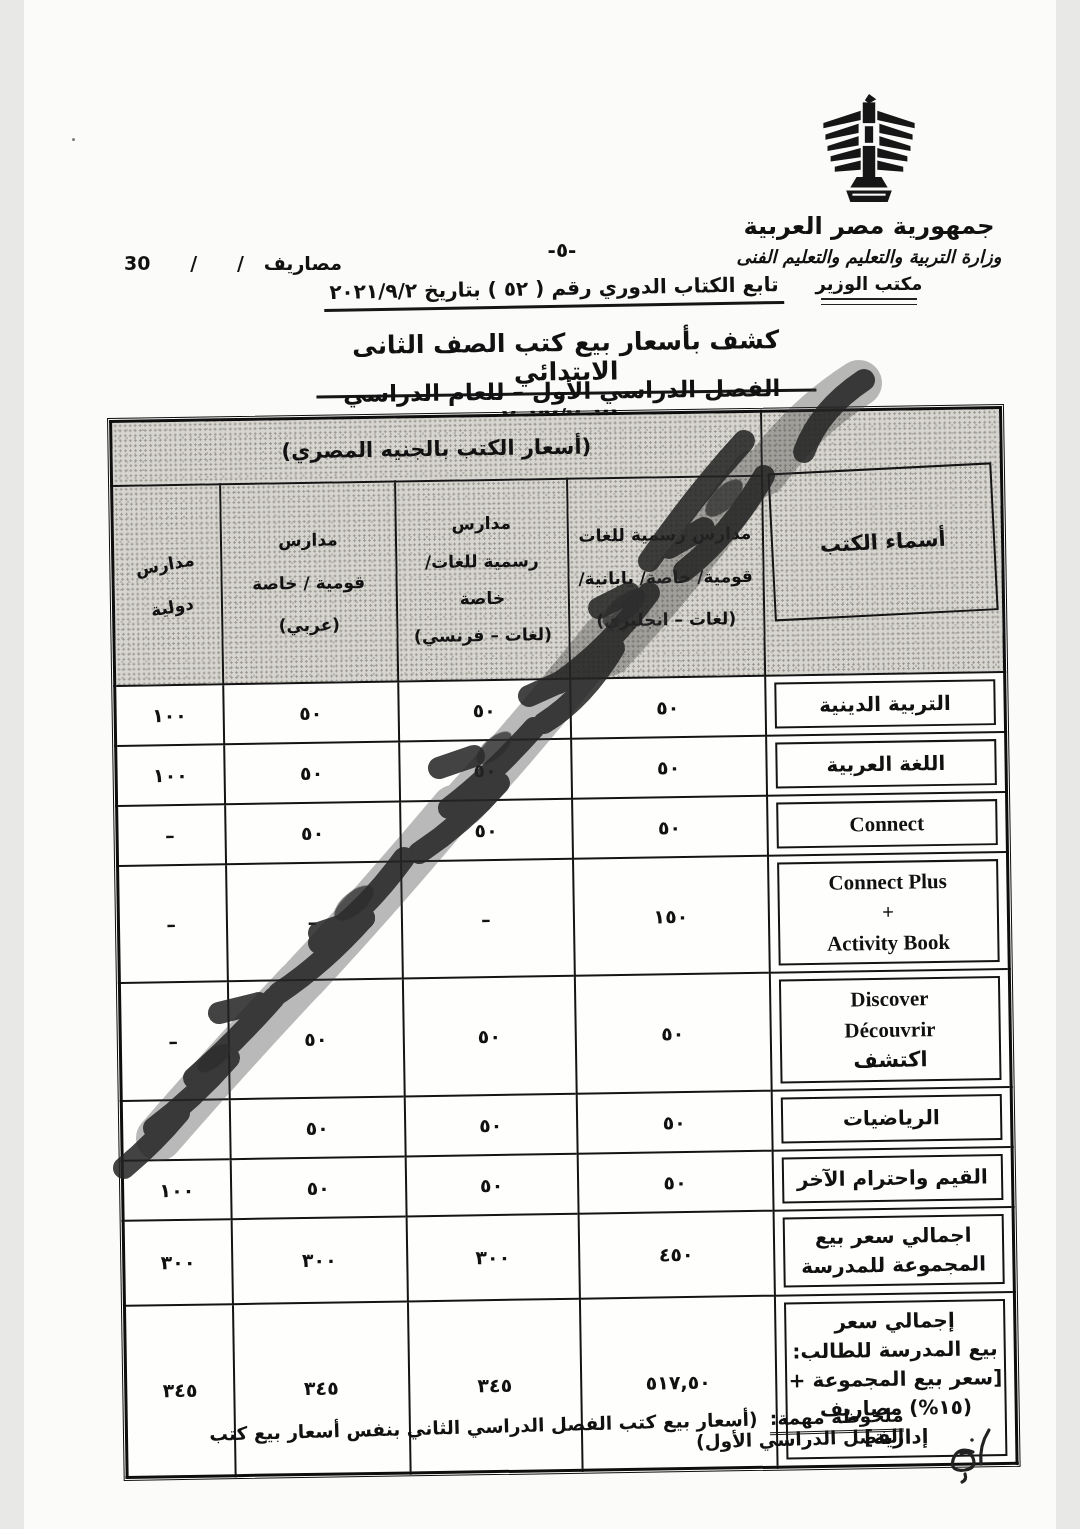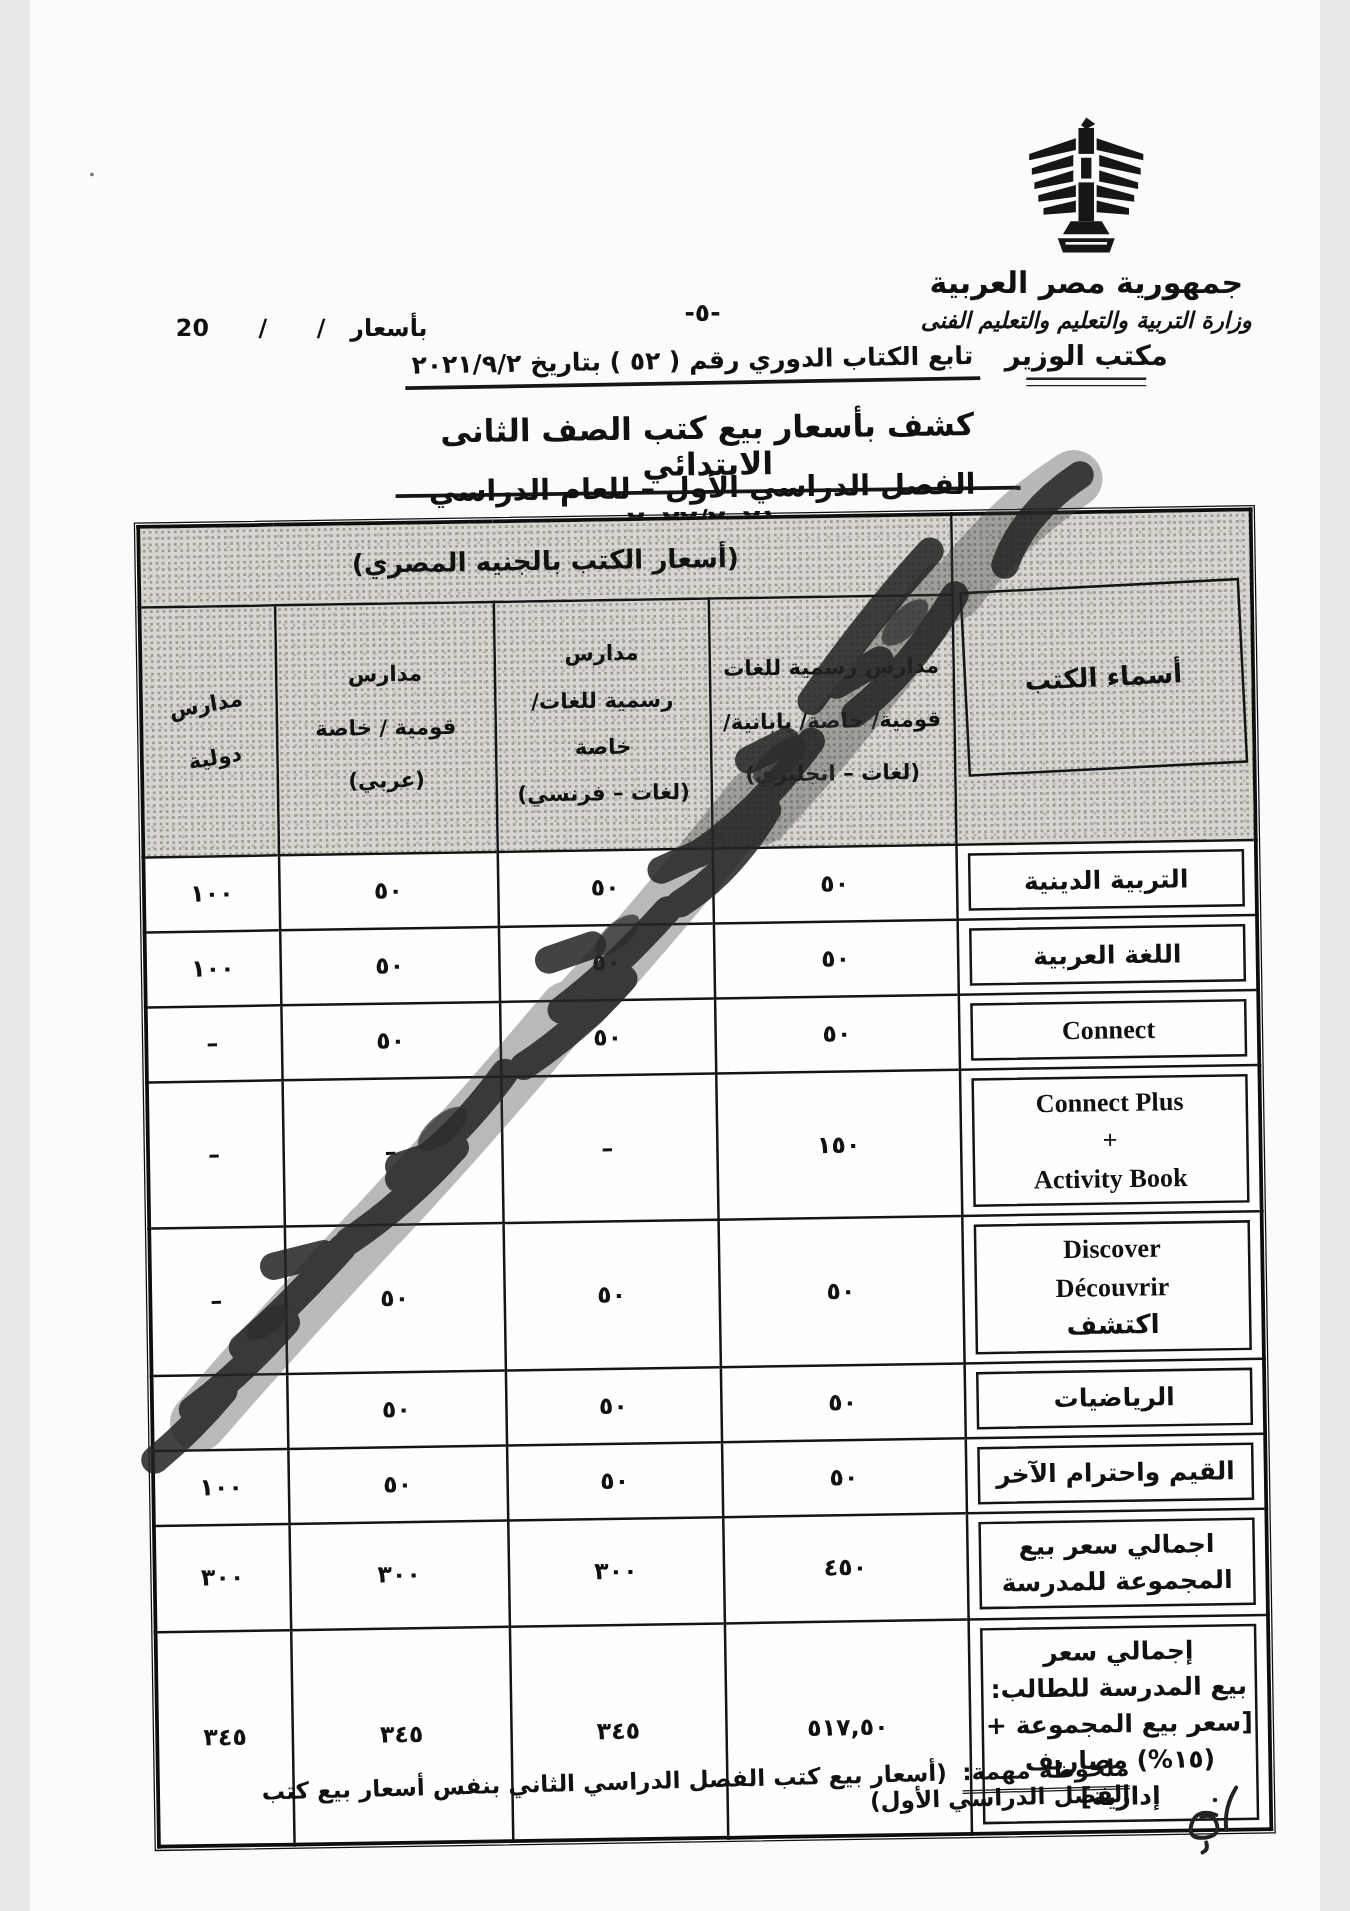--- a/index.html
+++ b/index.html
@@ -20,21 +20,21 @@
   .fold-line{
     position:absolute;left:1041px;top:0;height:1529px;width:0;
     border-left:2px dashed #9a9a98;opacity:.55;
   }
   .speck{position:absolute;background:#777;border-radius:50%;}
   
   .gov-header{position:absolute;left:700px;top:92px;width:290px;text-align:center;}
   .eagle{display:block;margin:0 auto 8px auto;}
   .gov-line1{font-size:24px;font-weight:bold;letter-spacing:-1px;}
   .gov-line2{font-size:18px;font-weight:bold;margin-top:6px;letter-spacing:-1px;font-style:italic;}
-  .gov-line3{font-size:22px;font-weight:bold;margin-top:6px;}
+  .gov-line3{font-size:18px;font-weight:bold;margin-top:6px;}
   .gov-underline{width:96px;height:4px;margin:4px auto 0 auto;
     border-top:2px solid #222;border-bottom:1px solid #222;}
   
   .page-number{position:absolute;left:498px;top:238px;width:80px;text-align:center;
     font-size:20px;font-weight:bold;}
   .date-line{position:absolute;right:714px;top:252px;
     font-size:19px;font-weight:bold;white-space:pre;direction:rtl;}
   .circular-line{position:absolute;left:300px;top:276px;width:460px;text-align:center;
     font-size:20px;font-weight:bold;
     border-bottom:3px solid #161616;padding-bottom:5px;transform:rotate(-1deg);}
@@ -126,21 +126,21 @@
         <rect x="34" y="98" width="32" height="2" fill="#fbfbf9"></rect>
       </g>
     </svg>
     <div class="gov-line1">جمهورية مصر العربية</div>
     <div class="gov-line2">وزارة التربية والتعليم والتعليم الفنى</div>
     <div class="gov-line3">مكتب الوزير</div>
     <div class="gov-underline"></div>
   </div>
 
   <div class="page-number">-٥-</div>
-  <div class="date-line"><span>بأسعار</span><span>   /      /      20</span></div>
+  <div class="date-line"><span>مصاريف</span><span>   /      /      30</span></div>
   <div class="circular-line">تابع الكتاب الدوري رقم ( ٥٢ ) بتاريخ ٢٠٢١/٩/٢</div>
 
   <div class="doc-title">كشف بأسعار بيع كتب الصف الثانى الابتدائي</div>
   <div class="doc-subtitle">الفصل الدراسي الأول – للعام الدراسي ٢٠٢٢/٢٠٢١</div>
 
   <table class="price-table" dir="rtl">
     <colgroup>
       <col style="width:240px">
         <col style="width:195px">
         <col style="width:172px">

